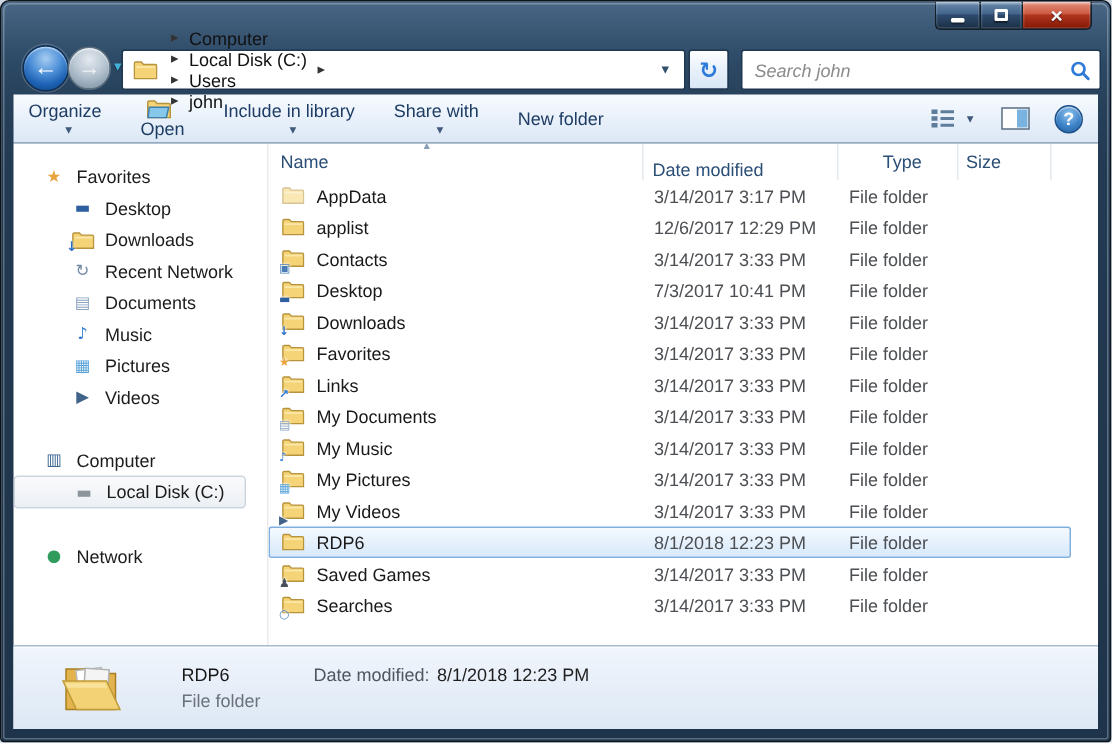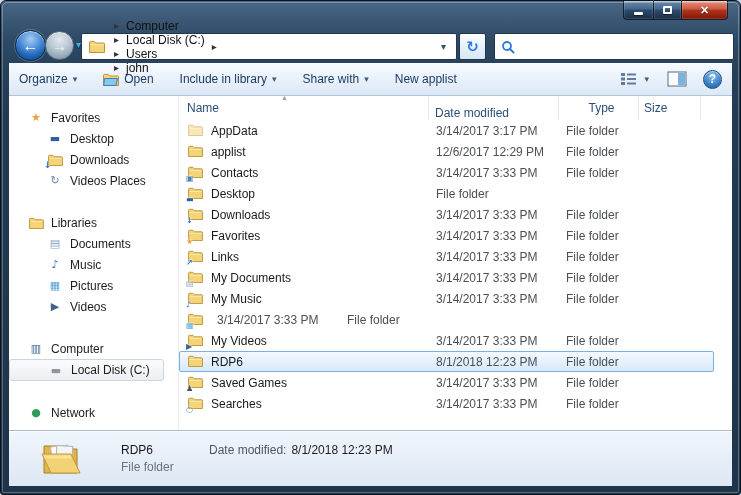--- a/index.html
+++ b/index.html
@@ -49,21 +49,21 @@
     color:#2f7bd9;font-size:15px;font-weight:bold;}
   .search-box{position:absolute;left:485px;top:3px;width:240px;height:27px;background:#fff;border:1px solid #203750;border-radius:2px;
     display:flex;align-items:center;padding:0 6px;}
   .search-box input{flex:1;border:none;outline:none;font-family:inherit;font-size:12px;color:#333;background:transparent;}
   .search-box input::placeholder{font-style:italic;color:#8b8b8b;}
 
   
   .toolbar{position:absolute;left:8px;right:8px;top:62px;height:33px;z-index:5;
     background:linear-gradient(180deg,#f7fbfe 0%,#eaf2fb 45%,#dce8f6 100%);
     border-bottom:1px solid #b2c3d6;display:flex;align-items:center;padding:0 10px;}
-  .tb-item{display:flex;align-items:center;margin-right:26px;color:#1e3c64;cursor:default;}
+  .tb-item{display:flex;align-items:center;margin-right:26px;color:#1e3c64;cursor:default;flex-direction:column;}
   .tb-item .dd{font-size:9px;color:#40597c;margin-left:5px;}
   .tb-folder{margin-right:5px;display:flex;}
   .tb-right{margin-left:auto;display:flex;align-items:center;}
   .views-btn{display:flex;align-items:center;margin-right:18px;}
   .views-btn .dd{font-size:9px;color:#40597c;margin-left:7px;}
   .preview-btn{margin-right:16px;display:flex;}
   .help-btn{width:19px;height:19px;border-radius:50%;border:1px solid #1c4f86;color:#fff;font-weight:bold;font-size:12px;
     background:radial-gradient(circle at 50% 30%,#8ec2ee 0%,#3f84c8 55%,#205c9d 100%);
     display:flex;align-items:center;justify-content:center;box-shadow:inset 0 1px 1px rgba(255,255,255,.6);}
 
@@ -170,20 +170,21 @@
       <span class="crumb-sep">▸</span>
       <span class="crumb-spacer"></span>
       <span class="crumb-dd">▾</span>
     </div>
 
     <div class="refresh-btn">
         <span>↻</span>
       </div>
 
     <div class="search-box">
+      <input type="text" placeholder="Search john" style="">
       <span style="display:flex;">
         <svg width="14" height="14" viewBox="0 0 14 14">
             <circle cx="6" cy="6" r="4" fill="none" stroke="#2f7bd9" stroke-width="1.8"></circle>
             <line x1="9" y1="9" x2="12.5" y2="12.5" stroke="#2f7bd9" stroke-width="2" stroke-linecap="round"></line>
           </svg>
       </span>
     </div>
   </div>
 
   <div class="toolbar">
@@ -208,21 +209,21 @@
           <span>Include in library</span>
           <span class="dd">▾</span>
         </span>
         <span class="tb-item">
 
           <span>Share with</span>
           <span class="dd">▾</span>
         </span>
         <span class="tb-item">
 
-          <span>New applist</span>
+          <span>New folder</span>
 
         </span>
     </span>
     <span class="tb-right">
       <span class="views-btn">
         <svg width="17" height="14" viewBox="0 0 17 14">
             <g fill="#5f7c9b">
               <rect x="1" y="1" width="4" height="3"></rect>
               <rect x="7" y="1.5" width="9" height="2"></rect>
               <rect x="1" y="5.5" width="4" height="3"></rect>
@@ -272,33 +273,21 @@
                 </span>
                 <span class="side-glyph ovl" style="color: rgb(44, 113, 199);">↓</span>
               </span>
               <span class="side-label">Downloads</span>
             </div>
             <div class="side-item child">
               <span class="side-ico">
 
                 <span class="side-glyph" style="color: rgb(113, 137, 163);">↻</span>
               </span>
-              <span class="side-label">Videos Places</span>
-            </div>
-            <div class="side-item gap">
-              <span class="side-ico">
-                <span style="display:flex;">
-                  <svg width="15" height="12" viewBox="0 0 16 13">
-                    <path d="M.5 12.5 V2.4 q0-1 1-1 h3.7 l1.5 1.6 h7.8 q1 0 1 1 v8.5 z" fill="#f5d477" stroke="#b8933d"></path>
-                    <path d="M1.6 4.2 h12.8 v1.2 H1.6 z" fill="#fbeab0" opacity=".85"></path>
-                  </svg>
-                </span>
-                <span class="side-glyph ovl"></span>
-              </span>
-              <span class="side-label">Libraries</span>
+              <span class="side-label">Recent Network</span>
             </div>
             <div class="side-item child">
               <span class="side-ico">
 
                 <span class="side-glyph" style="color: rgb(138, 163, 192);">▤</span>
               </span>
               <span class="side-label">Documents</span>
             </div>
             <div class="side-item child">
               <span class="side-ico">
@@ -403,20 +392,21 @@
             </div>
             <div class="frow">
               <span class="c-ico">
                 <svg width="15" height="12" viewBox="0 0 16 13">
                   <path d="M.5 12.5 V2.4 q0-1 1-1 h3.7 l1.5 1.6 h7.8 q1 0 1 1 v8.5 z" fill="#f5d477" stroke="#b8933d"></path>
                   <path d="M1.6 4.2 h12.8 v1.2 H1.6 z" fill="#fbeab0" opacity=".85"></path>
                 </svg>
                 <span class="row-ovl" style="color: rgb(46, 95, 158);">▬</span>
               </span>
               <span class="c-name">Desktop</span>
+              <span class="c-date">7/3/2017 10:41 PM</span>
               <span class="c-type">File folder</span>
               <span class="c-size"></span>
             </div>
             <div class="frow">
               <span class="c-ico">
                 <svg width="15" height="12" viewBox="0 0 16 13">
                   <path d="M.5 12.5 V2.4 q0-1 1-1 h3.7 l1.5 1.6 h7.8 q1 0 1 1 v8.5 z" fill="#f5d477" stroke="#b8933d"></path>
                   <path d="M1.6 4.2 h12.8 v1.2 H1.6 z" fill="#fbeab0" opacity=".85"></path>
                 </svg>
                 <span class="row-ovl" style="color: rgb(44, 113, 199);">↓</span>
@@ -479,20 +469,21 @@
               <span class="c-size"></span>
             </div>
             <div class="frow">
               <span class="c-ico">
                 <svg width="15" height="12" viewBox="0 0 16 13">
                   <path d="M.5 12.5 V2.4 q0-1 1-1 h3.7 l1.5 1.6 h7.8 q1 0 1 1 v8.5 z" fill="#f5d477" stroke="#b8933d"></path>
                   <path d="M1.6 4.2 h12.8 v1.2 H1.6 z" fill="#fbeab0" opacity=".85"></path>
                 </svg>
                 <span class="row-ovl" style="color: rgb(86, 162, 217);">▦</span>
               </span>
+              <span class="c-name">My Pictures</span>
               <span class="c-date">3/14/2017 3:33 PM</span>
               <span class="c-type">File folder</span>
               <span class="c-size"></span>
             </div>
             <div class="frow">
               <span class="c-ico">
                 <svg width="15" height="12" viewBox="0 0 16 13">
                   <path d="M.5 12.5 V2.4 q0-1 1-1 h3.7 l1.5 1.6 h7.8 q1 0 1 1 v8.5 z" fill="#f5d477" stroke="#b8933d"></path>
                   <path d="M1.6 4.2 h12.8 v1.2 H1.6 z" fill="#fbeab0" opacity=".85"></path>
                 </svg>

